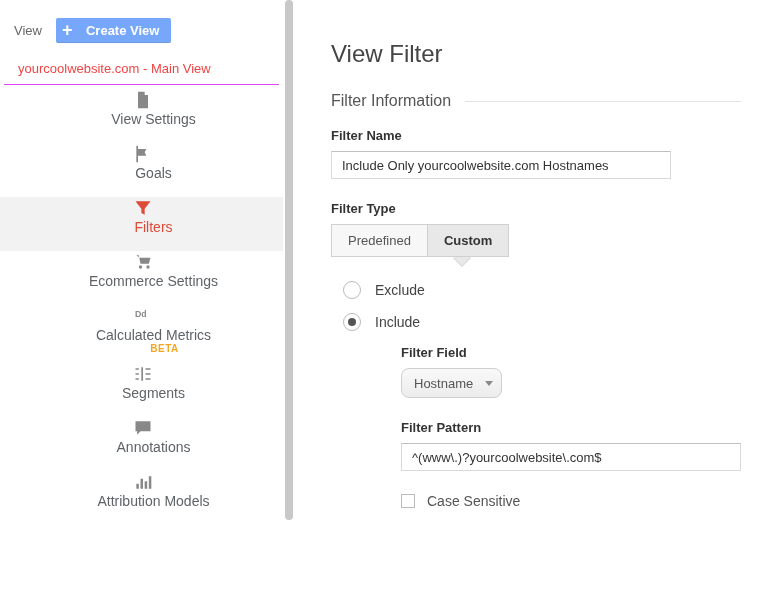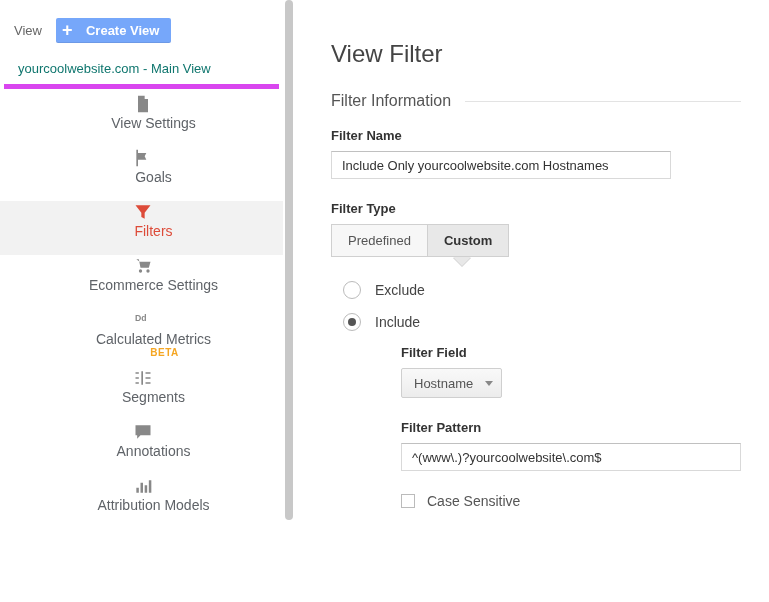--- a/index.html
+++ b/index.html
@@ -46,22 +46,22 @@
   }
   .create-view-btn .plus {
     position: absolute;
     left: 6px; top: 2px;
     font-size: 18px;
     line-height: 20px;
   }
   .crumb-row {
     padding: 12px 14px 8px 14px;
     font-size: 13px;
-    color: #0f766e;
-    border-bottom: 5px solid #d946ef;
+    color: #ef4444;
+    border-bottom: 1px solid #d946ef;
     margin: 0 4px;
   }
   .nav {
     list-style: none;
     padding-top: 4px;
   }
   .nav li {
     display: flex;
     align-items: center;
     height: 54px;
@@ -228,21 +228,21 @@
   .select-btn {
     display: inline-flex;
     align-items: center;
     border: 1px solid #cfcfcf;
     background: linear-gradient(#f9f9f9,#ececec);
     height: 30px;
     padding: 0 8px 0 12px;
     font-size: 13px;
     color: #555;
     cursor: pointer;
-    border-radius: 2px;
+    border-radius: 8px;
   }
   .select-btn .caret {
     margin-left: 12px;
     width: 0; height: 0;
     border-left: 4px solid transparent;
     border-right: 4px solid transparent;
     border-top: 5px solid #888;
   }
   .pattern-input { max-width: 340px; }
   .checkbox-row {

